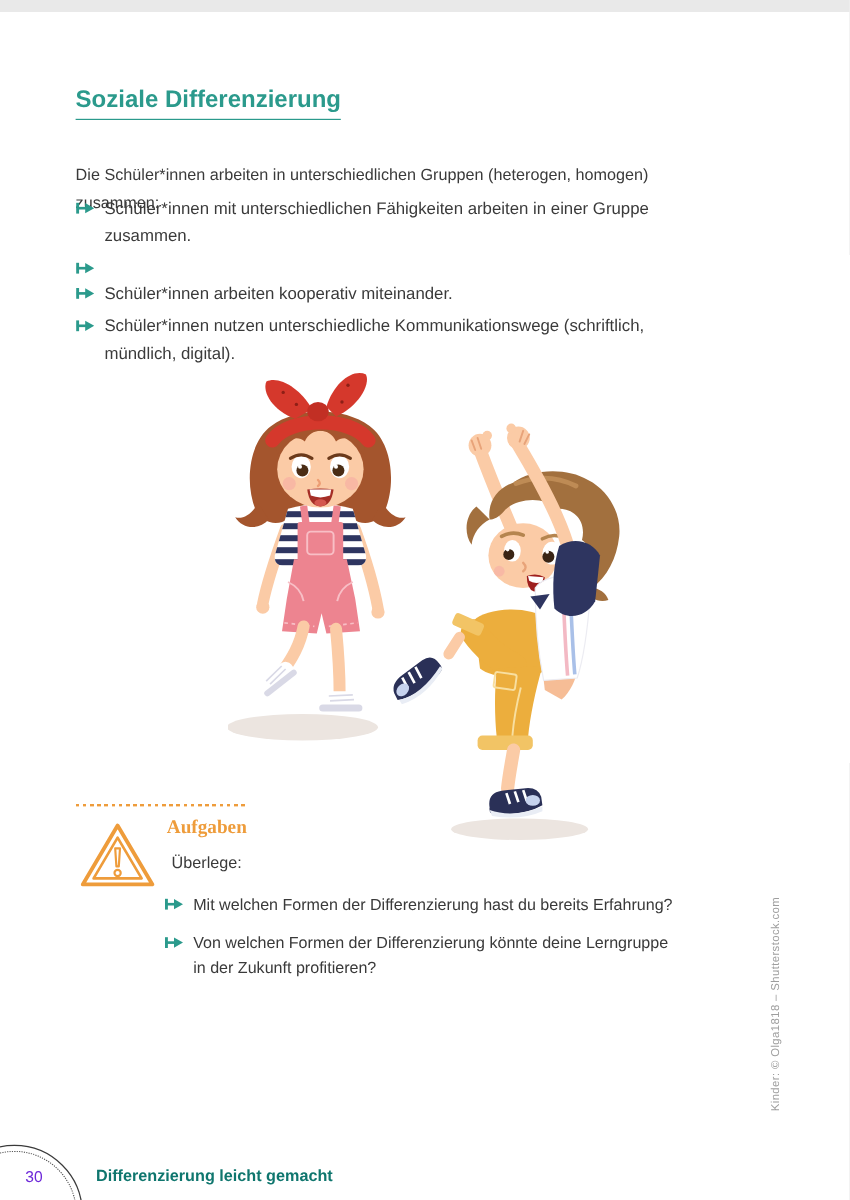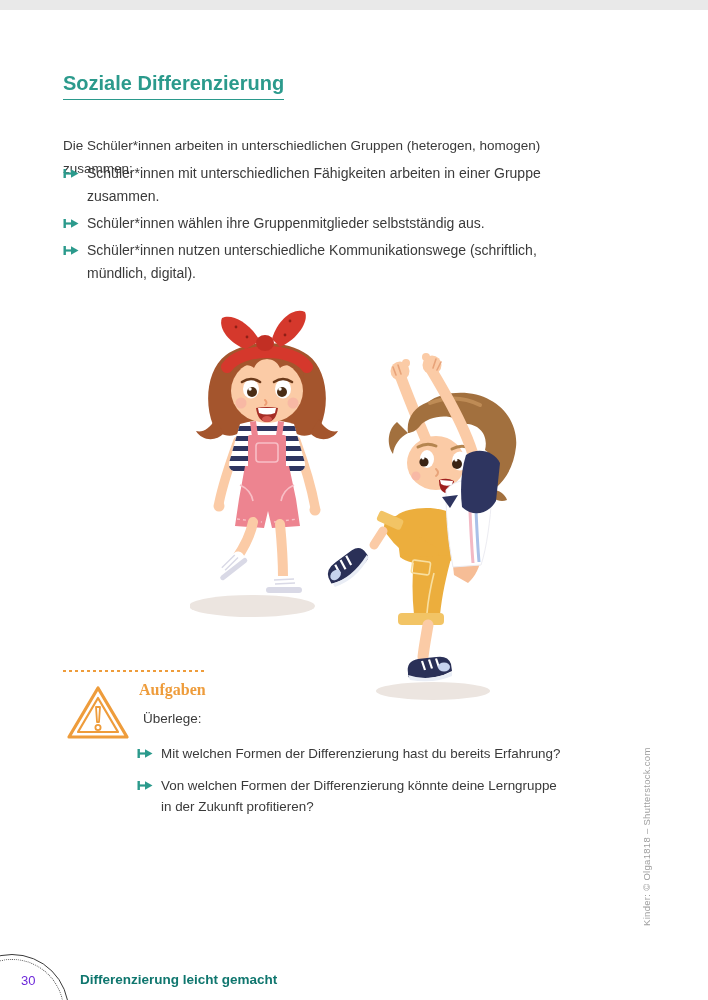--- a/index.html
+++ b/index.html
@@ -79,21 +79,30 @@
       <span>Schüler*innen mit unterschiedlichen Fähigkeiten arbeiten in einer Gruppe zusammen.</span>
     </li>
     <li>
       <span class="arrow">
           <svg width="16" height="11" viewBox="0 0 16 11">
             <rect x="0.5" y="1" width="2.4" height="9" fill="currentColor"></rect>
             <rect x="1" y="4.4" width="9" height="2.2" fill="currentColor"></rect>
             <polygon points="8,1.2 15.5,5.5 8,9.8" fill="currentColor"></polygon>
           </svg>
         </span>
-      <span>Schüler*innen wählen ihre Gruppenmitglieder selbstständig aus.</span>
+    </li>
+    <li>
+      <span class="arrow">
+          <svg width="16" height="11" viewBox="0 0 16 11">
+            <rect x="0.5" y="1" width="2.4" height="9" fill="currentColor"></rect>
+            <rect x="1" y="4.4" width="9" height="2.2" fill="currentColor"></rect>
+            <polygon points="8,1.2 15.5,5.5 8,9.8" fill="currentColor"></polygon>
+          </svg>
+        </span>
+      <span>Schüler*innen arbeiten kooperativ miteinander.</span>
     </li>
     <li>
       <span class="arrow">
           <svg width="16" height="11" viewBox="0 0 16 11">
             <rect x="0.5" y="1" width="2.4" height="9" fill="currentColor"></rect>
             <rect x="1" y="4.4" width="9" height="2.2" fill="currentColor"></rect>
             <polygon points="8,1.2 15.5,5.5 8,9.8" fill="currentColor"></polygon>
           </svg>
         </span>
       <span>Schüler*innen nutzen unterschiedliche Kommunikationswege (schriftlich, mündlich, digital).</span>

